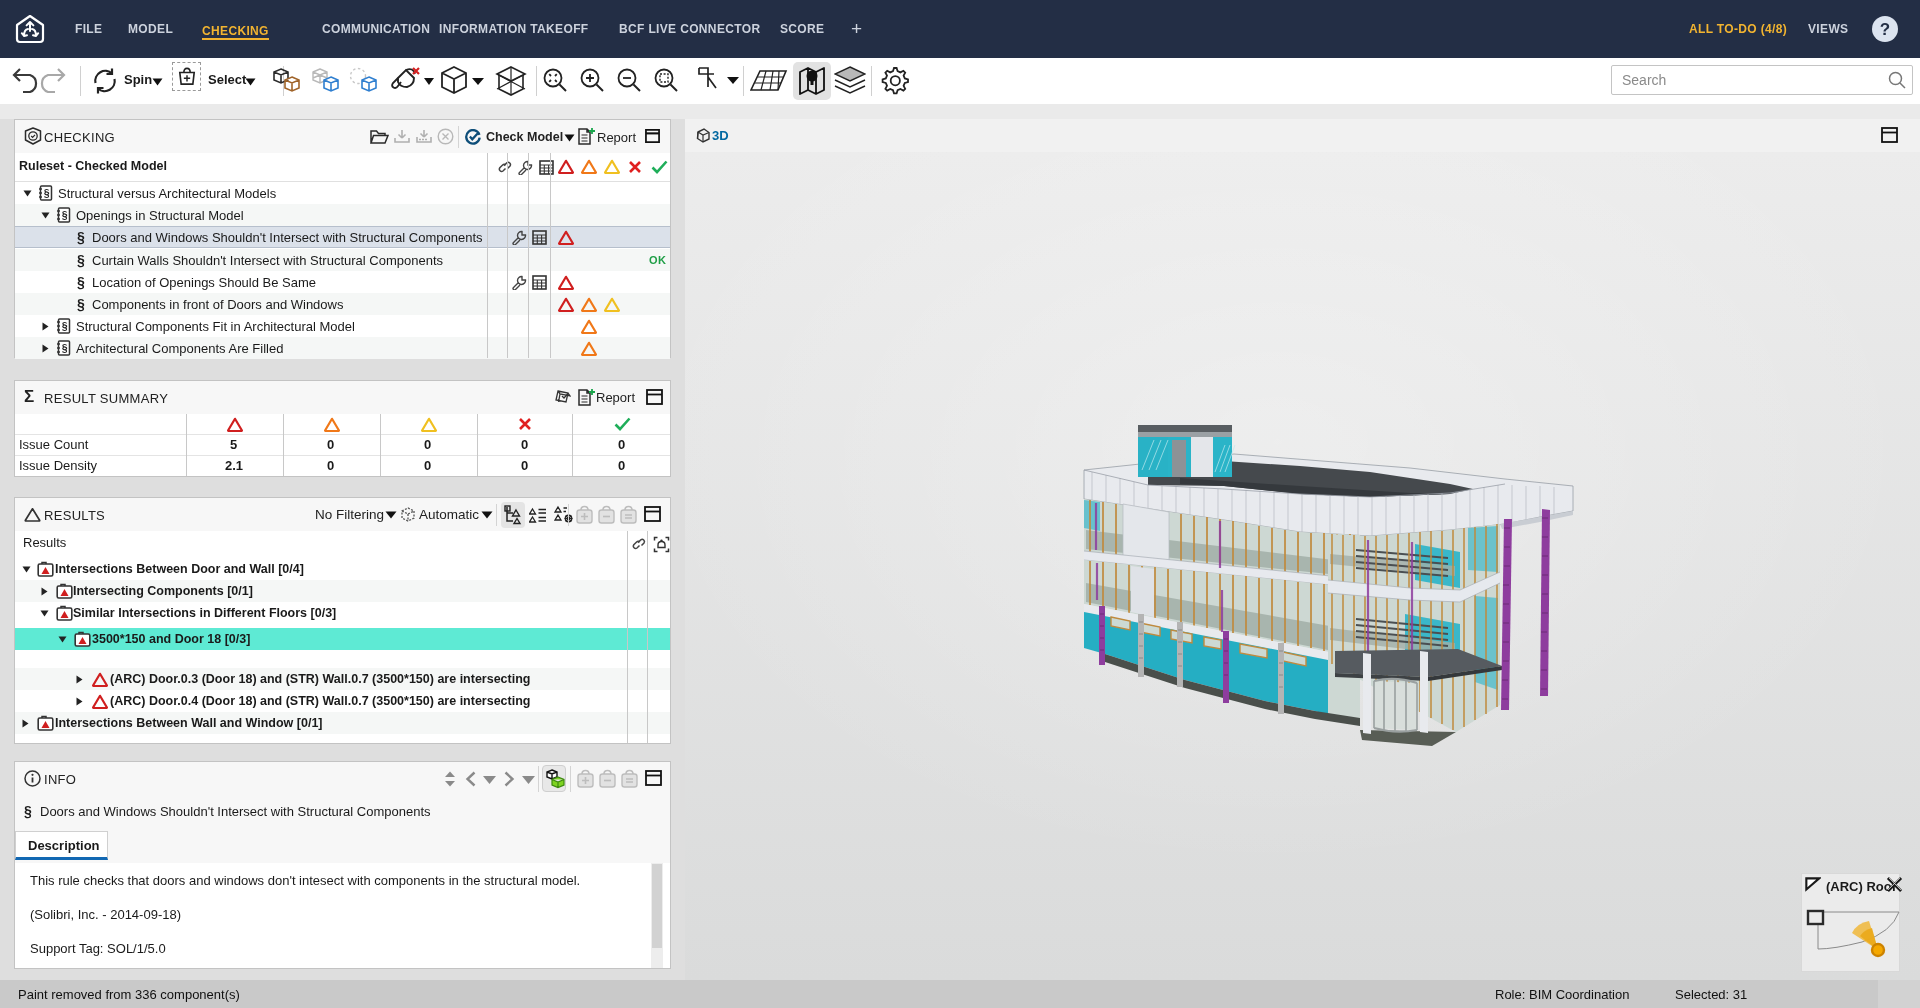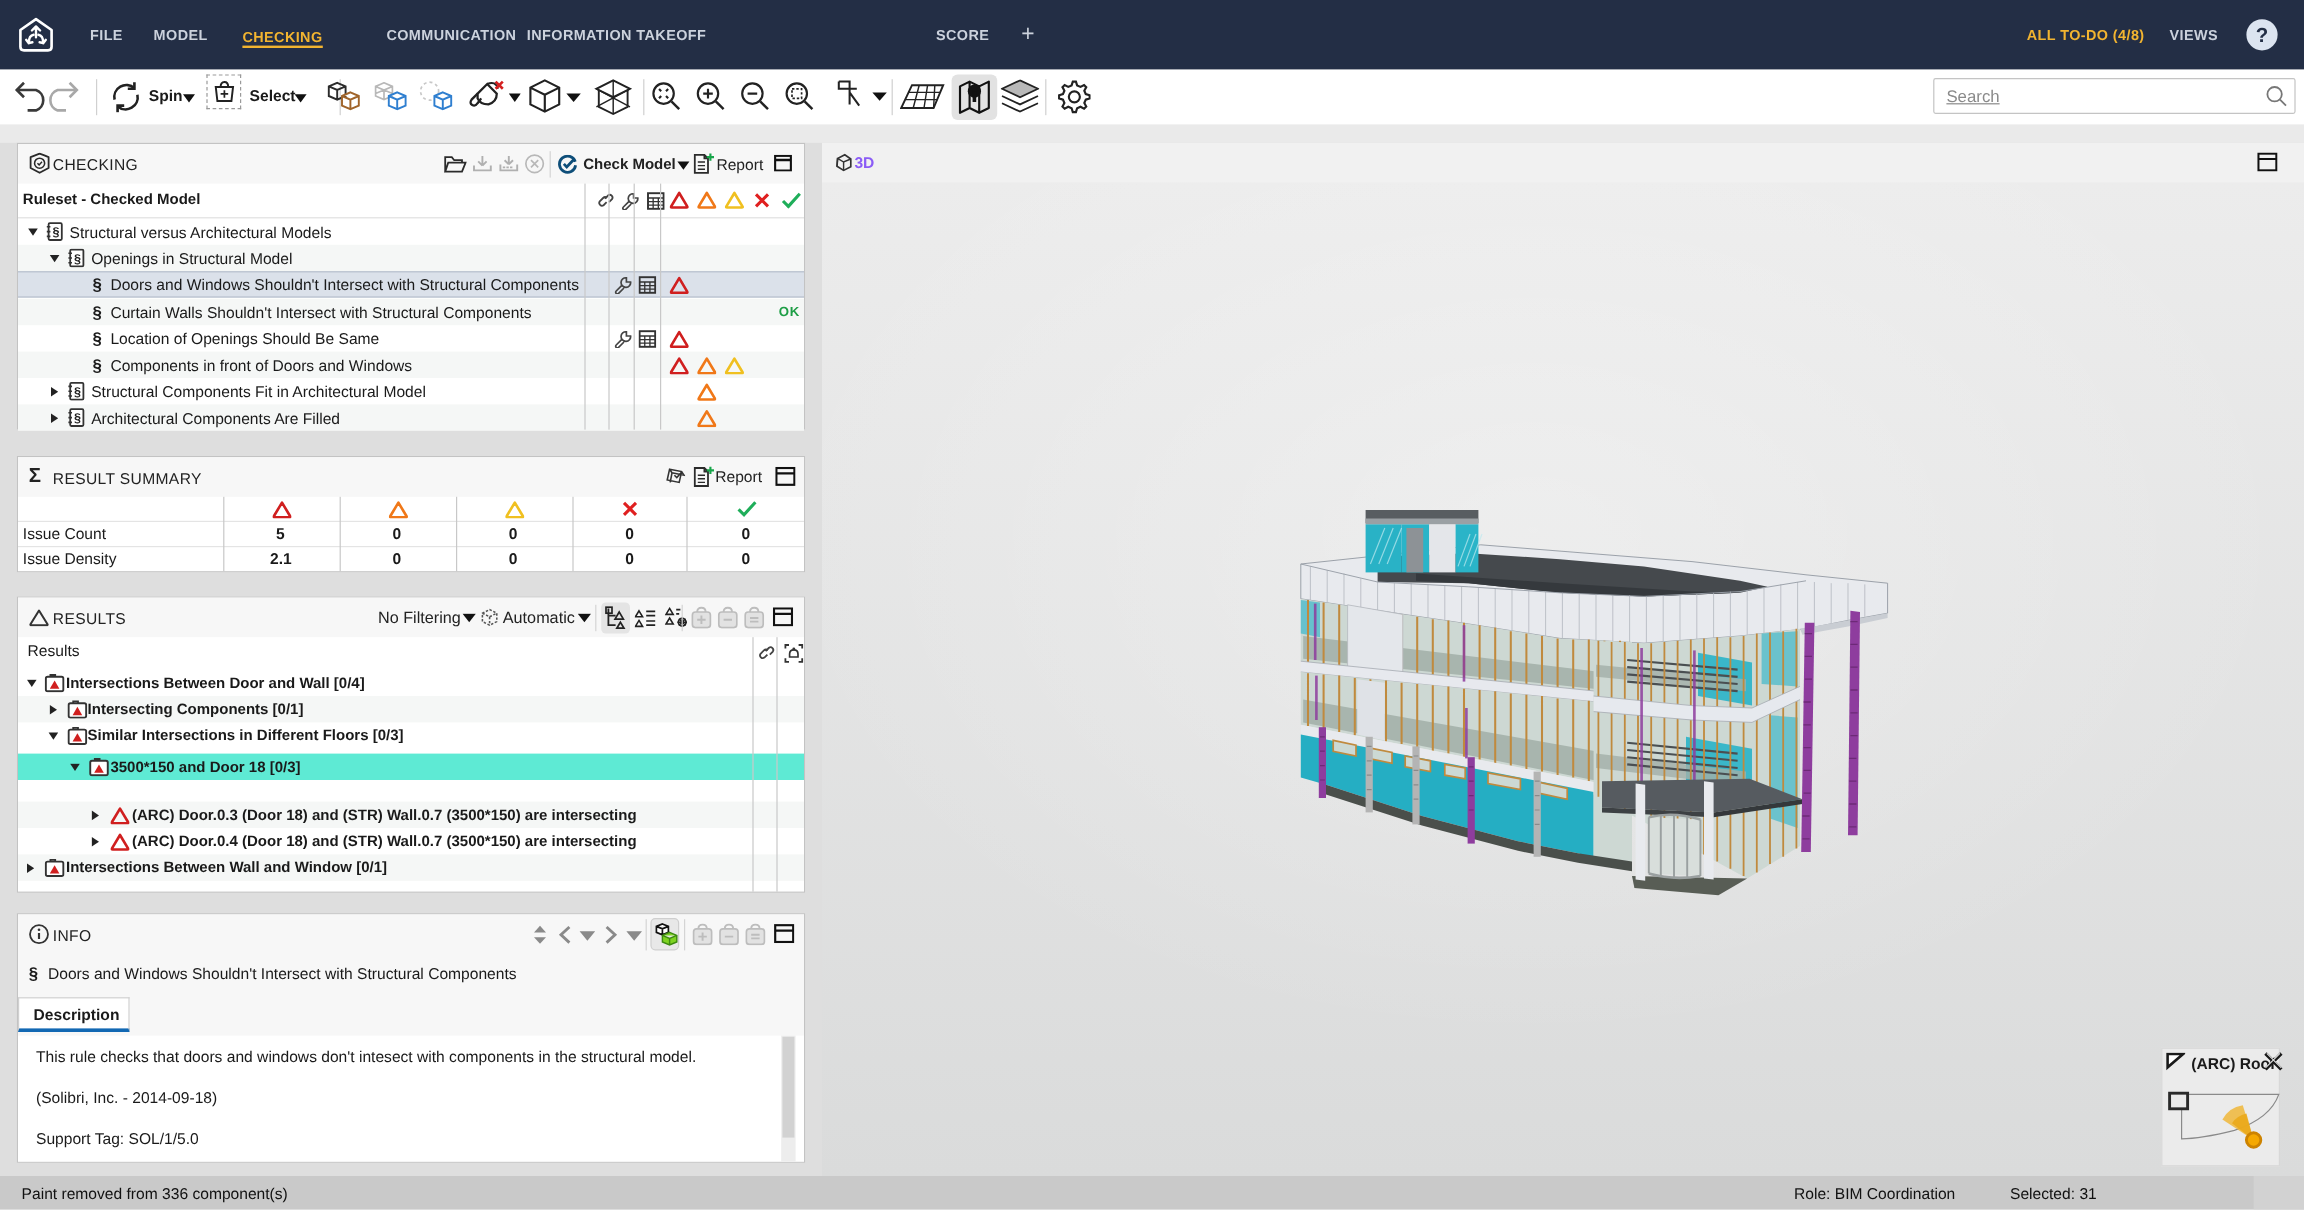--- a/index.html
+++ b/index.html
@@ -30,20 +30,21 @@
     <path d="M15 2 L28 11 L28 25 Q28 28 25 28 L5 28 Q2 28 2 25 L2 11 Z" fill="none" stroke="#ffffff" stroke-width="2.2" stroke-linejoin="round"></path>
     <path d="M15 8 L15 17 M15 8 L11.6 11.4 M15 8 L18.4 11.4" stroke="#fff" stroke-width="2" fill="none" stroke-linecap="round"></path>
     <path d="M9 22 Q9 15.5 13 15 M9 22 L6.8 19.2 M9 22 L12 21.2" stroke="#fff" stroke-width="2" fill="none" stroke-linecap="round"></path>
     <path d="M21 22 Q21 15.5 17 15 M21 22 L23.2 19.2 M21 22 L18 21.2" stroke="#fff" stroke-width="2" fill="none" stroke-linecap="round"></path>
   </svg>
   <span class="navitem" style="left:75px;">FILE</span>
   <span class="navitem" style="left:128px;">MODEL</span>
   <span class="navitem" style="left:202px; color:#f2b430; border-bottom:2px solid #f2b430; height:40px; line-height:62px;">CHECKING</span>
   <span class="navitem" style="left:294px;margin-left:28px;">COMMUNICATION</span>
   <span class="navitem" style="left:439px;">INFORMATION TAKEOFF</span>
+  <span class="navitem" style="left:619px;">BCF LIVE CONNECTOR</span>
   <span class="navitem" style="left:780px;">SCORE</span>
   <span class="navitem" style="left:851px; font-size:19px; font-weight:400;">+</span>
   <span class="navitem" style="left:1689px; color:#f2b430;">ALL TO-DO (4/8)</span>
   <span class="navitem" style="left:1808px;">VIEWS</span>
   <svg class="abs" style="left:1871px; top:15px;" width="28" height="28" viewBox="0 0 28 28">
     <circle cx="14" cy="14" r="13" fill="#dce4f0"></circle>
     <text x="14" y="20" text-anchor="middle" font-size="17" font-weight="700" fill="#232e45" font-family="Liberation Sans, sans-serif">?</text>
   </svg>
 </div>
 <div id="toolbar">
@@ -145,21 +146,21 @@
     <path d="M16 1 L31 8 L16 15 L1 8 Z" fill="#b8b8b8" stroke="#222" stroke-width="1.5"></path>
     <path d="M1 14 L16 21 L31 14" fill="none" stroke="#222" stroke-width="1.5"></path>
     <path d="M1 20 L16 27 L31 20" fill="none" stroke="#222" stroke-width="1.5"></path>
   </svg>
   <div class="abs" style="left:871px; top:8px; width:1px; height:30px; background:#d0d0d0;"></div>
   <svg class="abs" style="left:879px; top:8px;" width="30" height="30" viewBox="0 0 30 30">
     <path d="M15 2 L17.6 2 L18.6 5.2 L21.4 6.4 L24.4 4.8 L26.2 6.6 L24.6 9.6 L25.8 12.4 L29 13.4 L29 16 L25.8 17 L24.6 19.8 L26.2 22.8 L24.4 24.6 L21.4 23 L18.6 24.2 L17.6 27.4 L15 27.4 L14 24.2 L11.2 23 L8.2 24.6 L6.4 22.8 L8 19.8 L6.8 17 L3.6 16 L3.6 13.4 L6.8 12.4 L8 9.6 L6.4 6.6 L8.2 4.8 L11.2 6.4 L14 5.2 Z" fill="none" stroke="#222" stroke-width="1.8"></path>
     <circle cx="16.3" cy="14.7" r="4.6" fill="none" stroke="#222" stroke-width="1.8"></circle>
   </svg>
   <div class="abs" style="left:1611px; top:7px; width:302px; height:30px; border:1px solid #c4c4c4; border-radius:2px; background:#fff;"></div>
-  <span class="abs" style="left:1622px; top:14px; font-size:14px; color:#8a8a8a;text-decoration:underline;">Search</span>
+  <span class="abs" style="left:1622px; top:14px; font-size:14px; color:#8a8a8a;">Search</span>
   <svg class="abs" style="left:1888px; top:13px;" width="18" height="18" viewBox="0 0 18 18">
     <circle cx="7.5" cy="7.5" r="6" fill="none" stroke="#777" stroke-width="1.5"></circle>
     <path d="M12 12 L17 17" stroke="#777" stroke-width="1.5"></path>
   </svg>
 </div>
 <div id="main">
   <div class="abs" style="left:0; top:0; width:1920px; height:15px; background:#eaeaea;"></div>
   <div class="panel" id="p-checking" style="top:15px; height:239px;">
     <div class="phead">
       <svg class="abs" style="left:9px; top:7px;" width="18" height="18" viewBox="0 0 18 18">
@@ -600,21 +601,21 @@
           <div class="abs" style="left:1px; top:1px; width:10px; height:84px; background:#d2d2d2;"></div>
         </div>
     </div>
   </div>
   <div id="view3d">
     <div id="vhead" style="position:absolute; left:0; top:0; width:100%; height:33px;">
       <svg class="abs" style="left:8px; top:8px;" width="18" height="17" viewBox="0 0 18 17">
         <path d="M5 5 L11 2 L16 5.5 L16 12 L10 15 L4.5 11.5 Z" fill="none" stroke="#333" stroke-width="1.4"></path>
         <path d="M5 5 L10 8 L16 5.5 M10 8 L10 15 M5 5 L4.5 11.5" fill="none" stroke="#333" stroke-width="1.2"></path>
       </svg>
-      <span class="abs" style="left:27px; top:9px; font-size:13px; font-weight:700; color:#8b5cf6;">3D</span>
+      <span class="abs" style="left:27px; top:9px; font-size:13px; font-weight:700; color:#0369a1;">3D</span>
       <svg class="abs" style="left:1196px; top:8px;" width="17" height="16" viewBox="0 0 17 16">
         <rect x="1" y="1" width="15" height="14" fill="none" stroke="#111" stroke-width="1.8"></rect>
         <path d="M1 5.5 L16 5.5" stroke="#111" stroke-width="1.8"></path>
       </svg>
     </div>
     <div id="viewport">
       <svg class="abs" style="left:375px; top:248px;" width="560" height="410" viewBox="0 0 560 410">
         <path d="M24 70 L174 54 L350 68 L445 79 L513 86 L513 111 L480 117 L445 124 L390 130 L310 136 L240 132 L164 120 L110 112 L24 99 Z" fill="#e8eaee" stroke="#989ea6" stroke-width="0.8"></path>
         <path d="M88 64 L164 61 L240 66 L310 72 L390 84 L413 89 L390 94 L310 97 L240 94 L164 86 L88 85 Z" fill="#45494d"></path>
         <path d="M120 78 L240 86 L350 93 L390 94 L310 97 L240 94 L164 86 L120 84 Z" fill="#35393d"></path>

